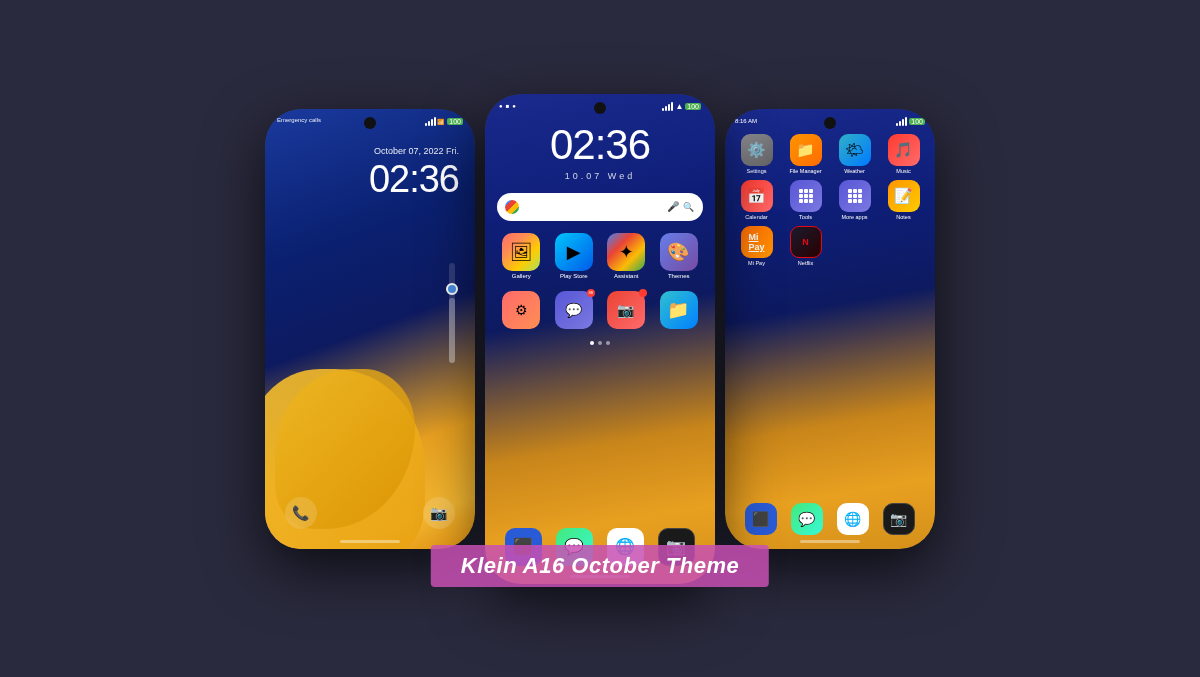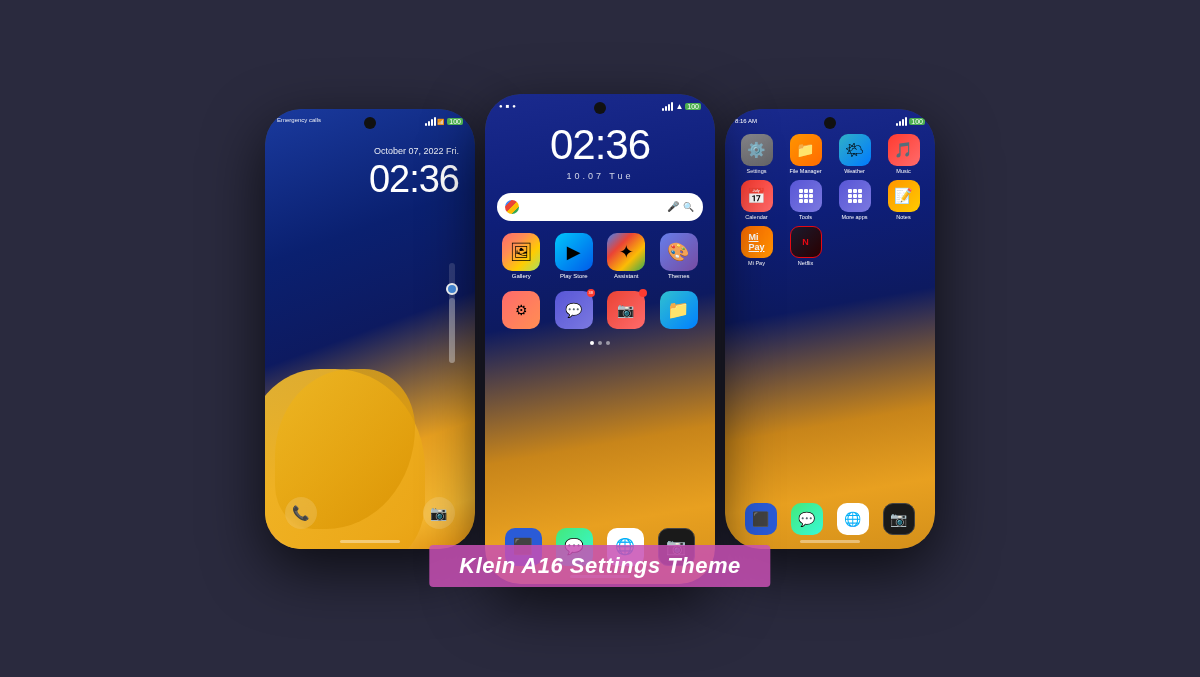--- a/index.html
+++ b/index.html
@@ -553,21 +553,21 @@
                 <div class="bar" style="height:5px"></div>
                 <div class="bar" style="height:7px"></div>
                 <div class="bar" style="height:9px"></div>
               </div>
               <span style="font-size:8px;">▲</span>
               <span style="font-size:7px;background:#4caf50;color:white;padding:0 2px;border-radius:2px;">100</span>
             </div>
           </div>
 
           <div class="home-time-large">02:36</div>
-          <div class="home-date-sub">10.07   Tue</div>
+          <div class="home-date-sub">10.07   Wed</div>
 
           <div class="search-bar">
             <div class="search-g"></div>
             <div class="search-spacer"></div>
             <span class="search-mic">🎤</span>
             <span class="search-lens" style="font-size:9px;">🔍</span>
           </div>
 
           <div class="app-grid-row">
             <div class="app-item">
@@ -763,16 +763,16 @@
           </div>
 
           <div class="home-indicator"></div>
         </div>
       </div>
     </div>
 
   </div>
 
   <div class="title-banner">
-    <span class="title-text">Klein A16 Settings Theme</span>
+    <span class="title-text">Klein A16 October Theme</span>
   </div>
 
 </div>
 
 </body></html>

